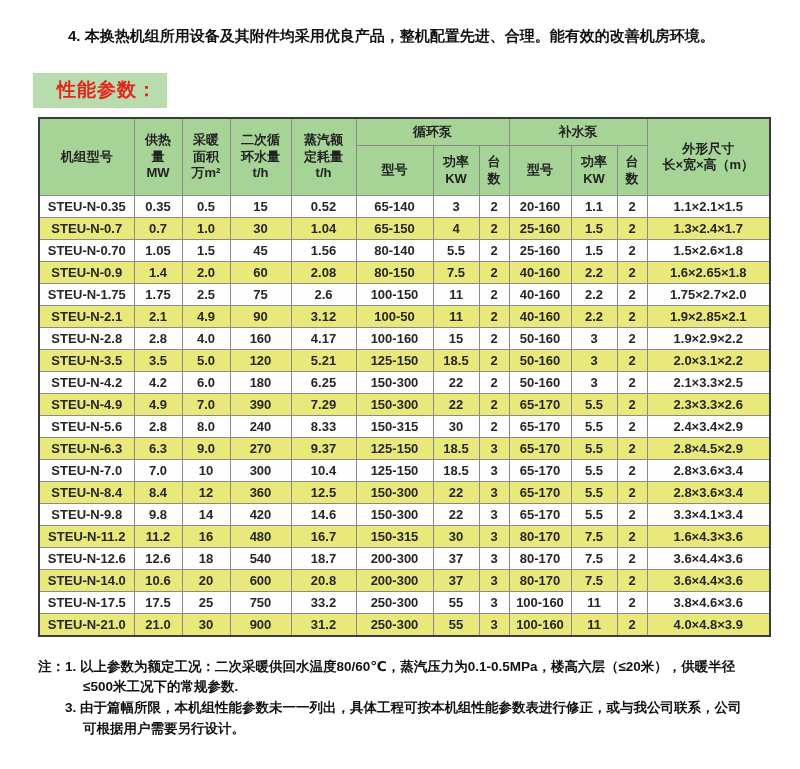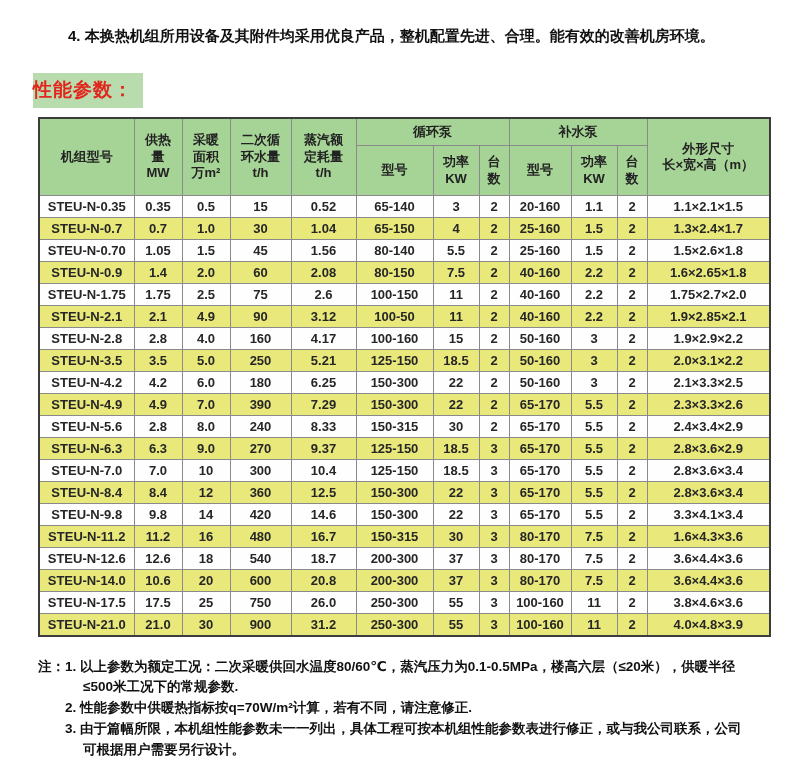--- a/index.html
+++ b/index.html
@@ -13,21 +13,21 @@
   .intro {
     margin: 26px 10px 0 68px;
     font-size: 15px;
     line-height: 1.3;
     color: #111;
     font-weight: 600;
   }
   .section-label {
     display: inline-block;
     margin: 27px 0 0 33px;
-    padding: 4px 10px 5px 0;
+    padding: 4px 10px 5px 24px;
     background: #b9dcae;
     color: #e3261d;
     font-size: 19px;
     font-weight: bold;
     letter-spacing: 1px;
   }
   .spec-table-wrap { margin: 9px 0 0 38px; }
   table.spec {
     border-collapse: collapse;
     table-layout: fixed;
@@ -230,21 +230,21 @@
           <td>2</td>
           <td>50-160</td>
           <td>3</td>
           <td>2</td>
           <td>1.9×2.9×2.2</td>
         </tr>
         <tr class="zebra">
           <td>STEU-N-3.5</td>
           <td>3.5</td>
           <td>5.0</td>
-          <td>250</td>
+          <td>120</td>
           <td>5.21</td>
           <td>125-150</td>
           <td>18.5</td>
           <td>2</td>
           <td>50-160</td>
           <td>3</td>
           <td>2</td>
           <td>2.0×3.1×2.2</td>
         </tr>
         <tr>
@@ -294,21 +294,21 @@
           <td>6.3</td>
           <td>9.0</td>
           <td>270</td>
           <td>9.37</td>
           <td>125-150</td>
           <td>18.5</td>
           <td>3</td>
           <td>65-170</td>
           <td>5.5</td>
           <td>2</td>
-          <td>2.8×3.6×2.9</td>
+          <td>2.8×4.5×2.9</td>
         </tr>
         <tr>
           <td>STEU-N-7.0</td>
           <td>7.0</td>
           <td>10</td>
           <td>300</td>
           <td>10.4</td>
           <td>125-150</td>
           <td>18.5</td>
           <td>3</td>
@@ -385,21 +385,21 @@
           <td>80-170</td>
           <td>7.5</td>
           <td>2</td>
           <td>3.6×4.4×3.6</td>
         </tr>
         <tr>
           <td>STEU-N-17.5</td>
           <td>17.5</td>
           <td>25</td>
           <td>750</td>
-          <td>26.0</td>
+          <td>33.2</td>
           <td>250-300</td>
           <td>55</td>
           <td>3</td>
           <td>100-160</td>
           <td>11</td>
           <td>2</td>
           <td>3.8×4.6×3.6</td>
         </tr>
         <tr class="zebra">
           <td>STEU-N-21.0</td>
@@ -417,20 +417,19 @@
         </tr>
       </tbody>
   </table>
 </div>
 
 <div class="notes">
   <div class="notes-prefix">注：</div>
   <div class="notes-items" id="notes-items">
       <div class="note-item">1. 以上参数为额定工况：二次采暖供回水温度80/60℃，蒸汽压力为0.1-0.5MPa，楼高六层（≤20米），供暖半径
 ≤500米工况下的常规参数.</div>
-      <div class="note-item">2. 性能参数中供暖热指标按q=70W/m²计算，若有不同，请注意修正.</div>
       <div class="note-item">3. 由于篇幅所限，本机组性能参数未一一列出，具体工程可按本机组性能参数表进行修正，或与我公司联系，公司
 可根据用户需要另行设计。</div>
     </div>
 </div>
 
 
 
 
 </body></html>

